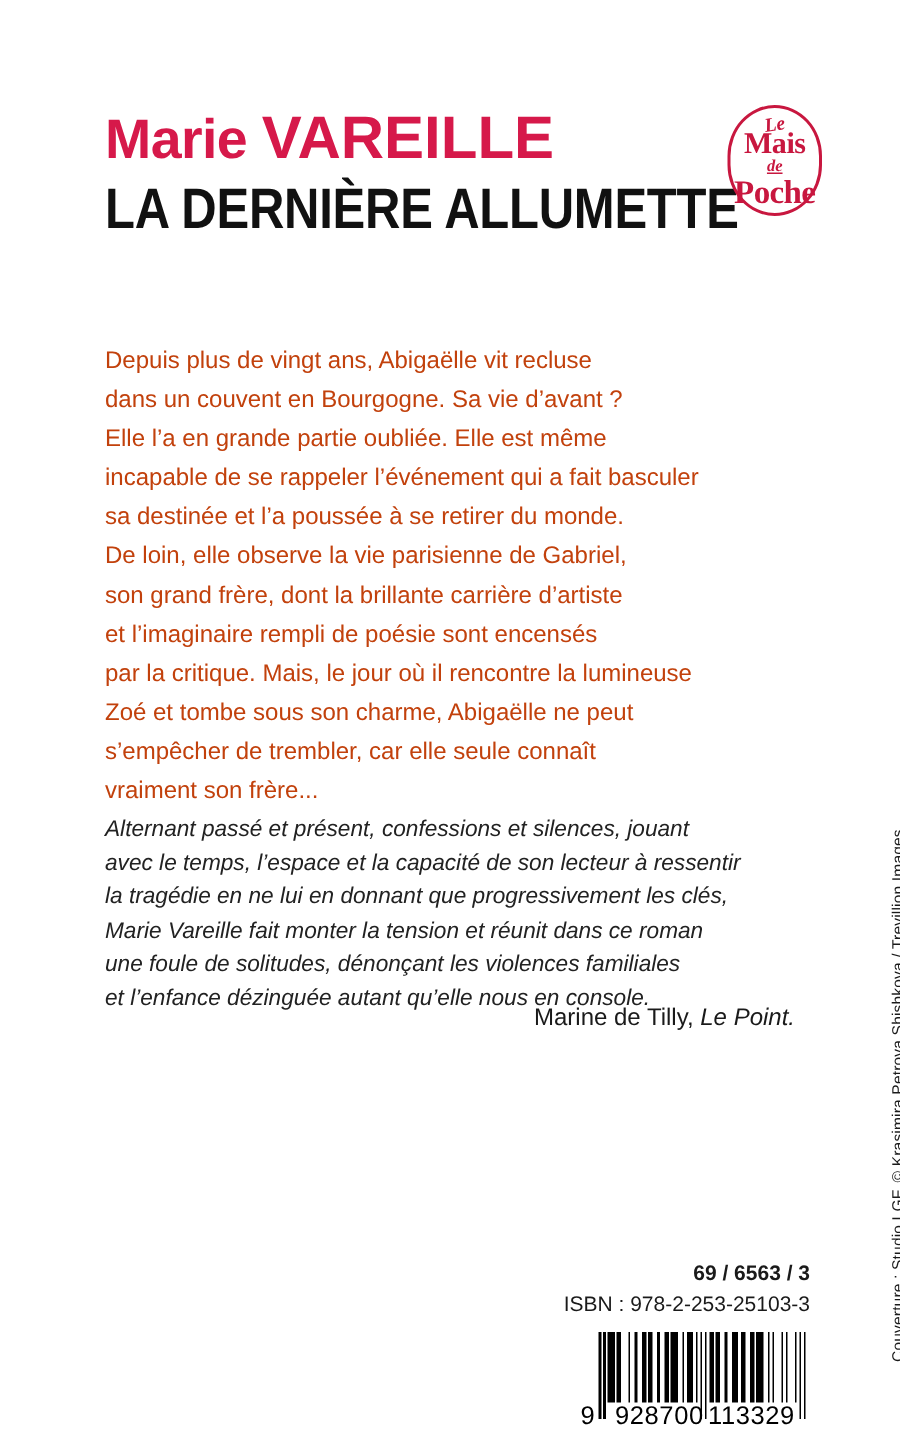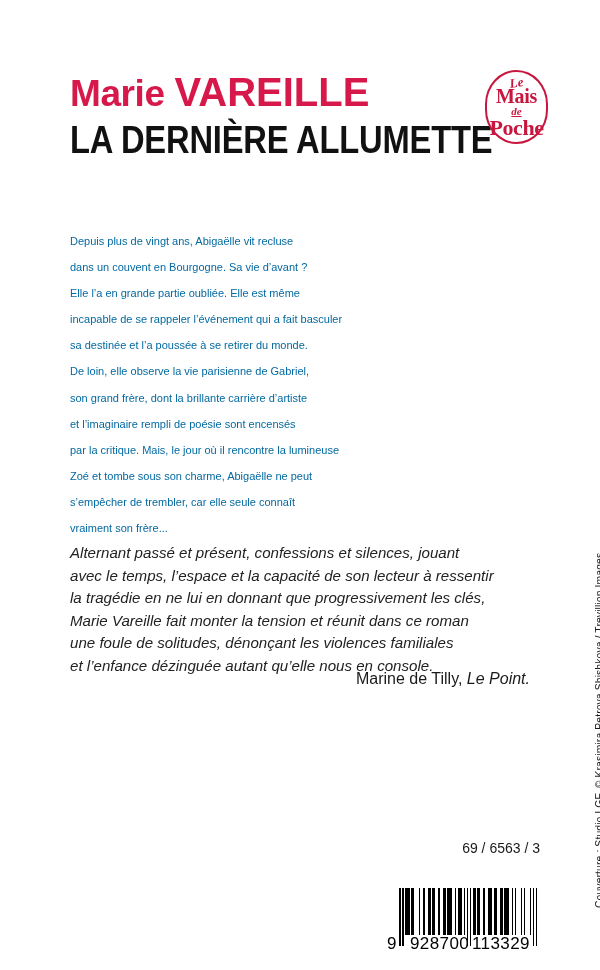--- a/index.html
+++ b/index.html
@@ -111,23 +111,23 @@
     font-weight: bold;
     letter-spacing: -0.4px;
   }
 
   
   #blurb {
     position: absolute;
     left: 70px;
     top: 228px;
     width: 448px;
-    font-size: 11px;
+    font-size: 16px;
     line-height: 26.1px;
-    color: #0369a1;
+    color: #c2410c;
     white-space: pre-line;
   }
 
   
   #press-quote {
     position: absolute;
     left: 70px;
     top: 542px;
     width: 460px;
     font-size: 15.1px;
@@ -165,20 +165,21 @@
   }
 
   
   #imprint-code {
     position: absolute;
     right: 60px;
     top: 840px;
     font-size: 14px;
     color: #1a1a1a;
     text-align: right;
+    font-weight: bold;
   }
   #isbn-line {
     position: absolute;
     right: 60px;
     top: 861px;
     font-size: 14px;
     color: #1a1a1a;
     text-align: right;
   }
 
@@ -275,20 +276,21 @@
   <div id="press-quote">Alternant passé et présent, confessions et silences, jouant
 avec le temps, l’espace et la capacité de son lecteur à ressentir
 la tragédie en ne lui en donnant que progressivement les clés,
 Marie Vareille fait monter la tension et réunit dans ce roman
 une foule de solitudes, dénonçant les violences familiales
 et l’enfance dézinguée autant qu’elle nous en console.</div>
 
   <div id="cover-credit">Couverture : Studio LGF. © Krasimira Petrova Shishkova / Trevillion Images.</div>
 
   <div id="imprint-code">69 / 6563 / 3</div>
+  <div id="isbn-line">ISBN : 978-2-253-25103-3</div>
 
   <div id="barcode">
     <div class="bars">
         <span class="w1 guard"></span>
         <span class="g1 guard"></span>
         <span class="w1 guard"></span>
         <span class="g1"></span>
         <span class="w3"></span>
         <span class="g1"></span>
         <span class="w2"></span>

